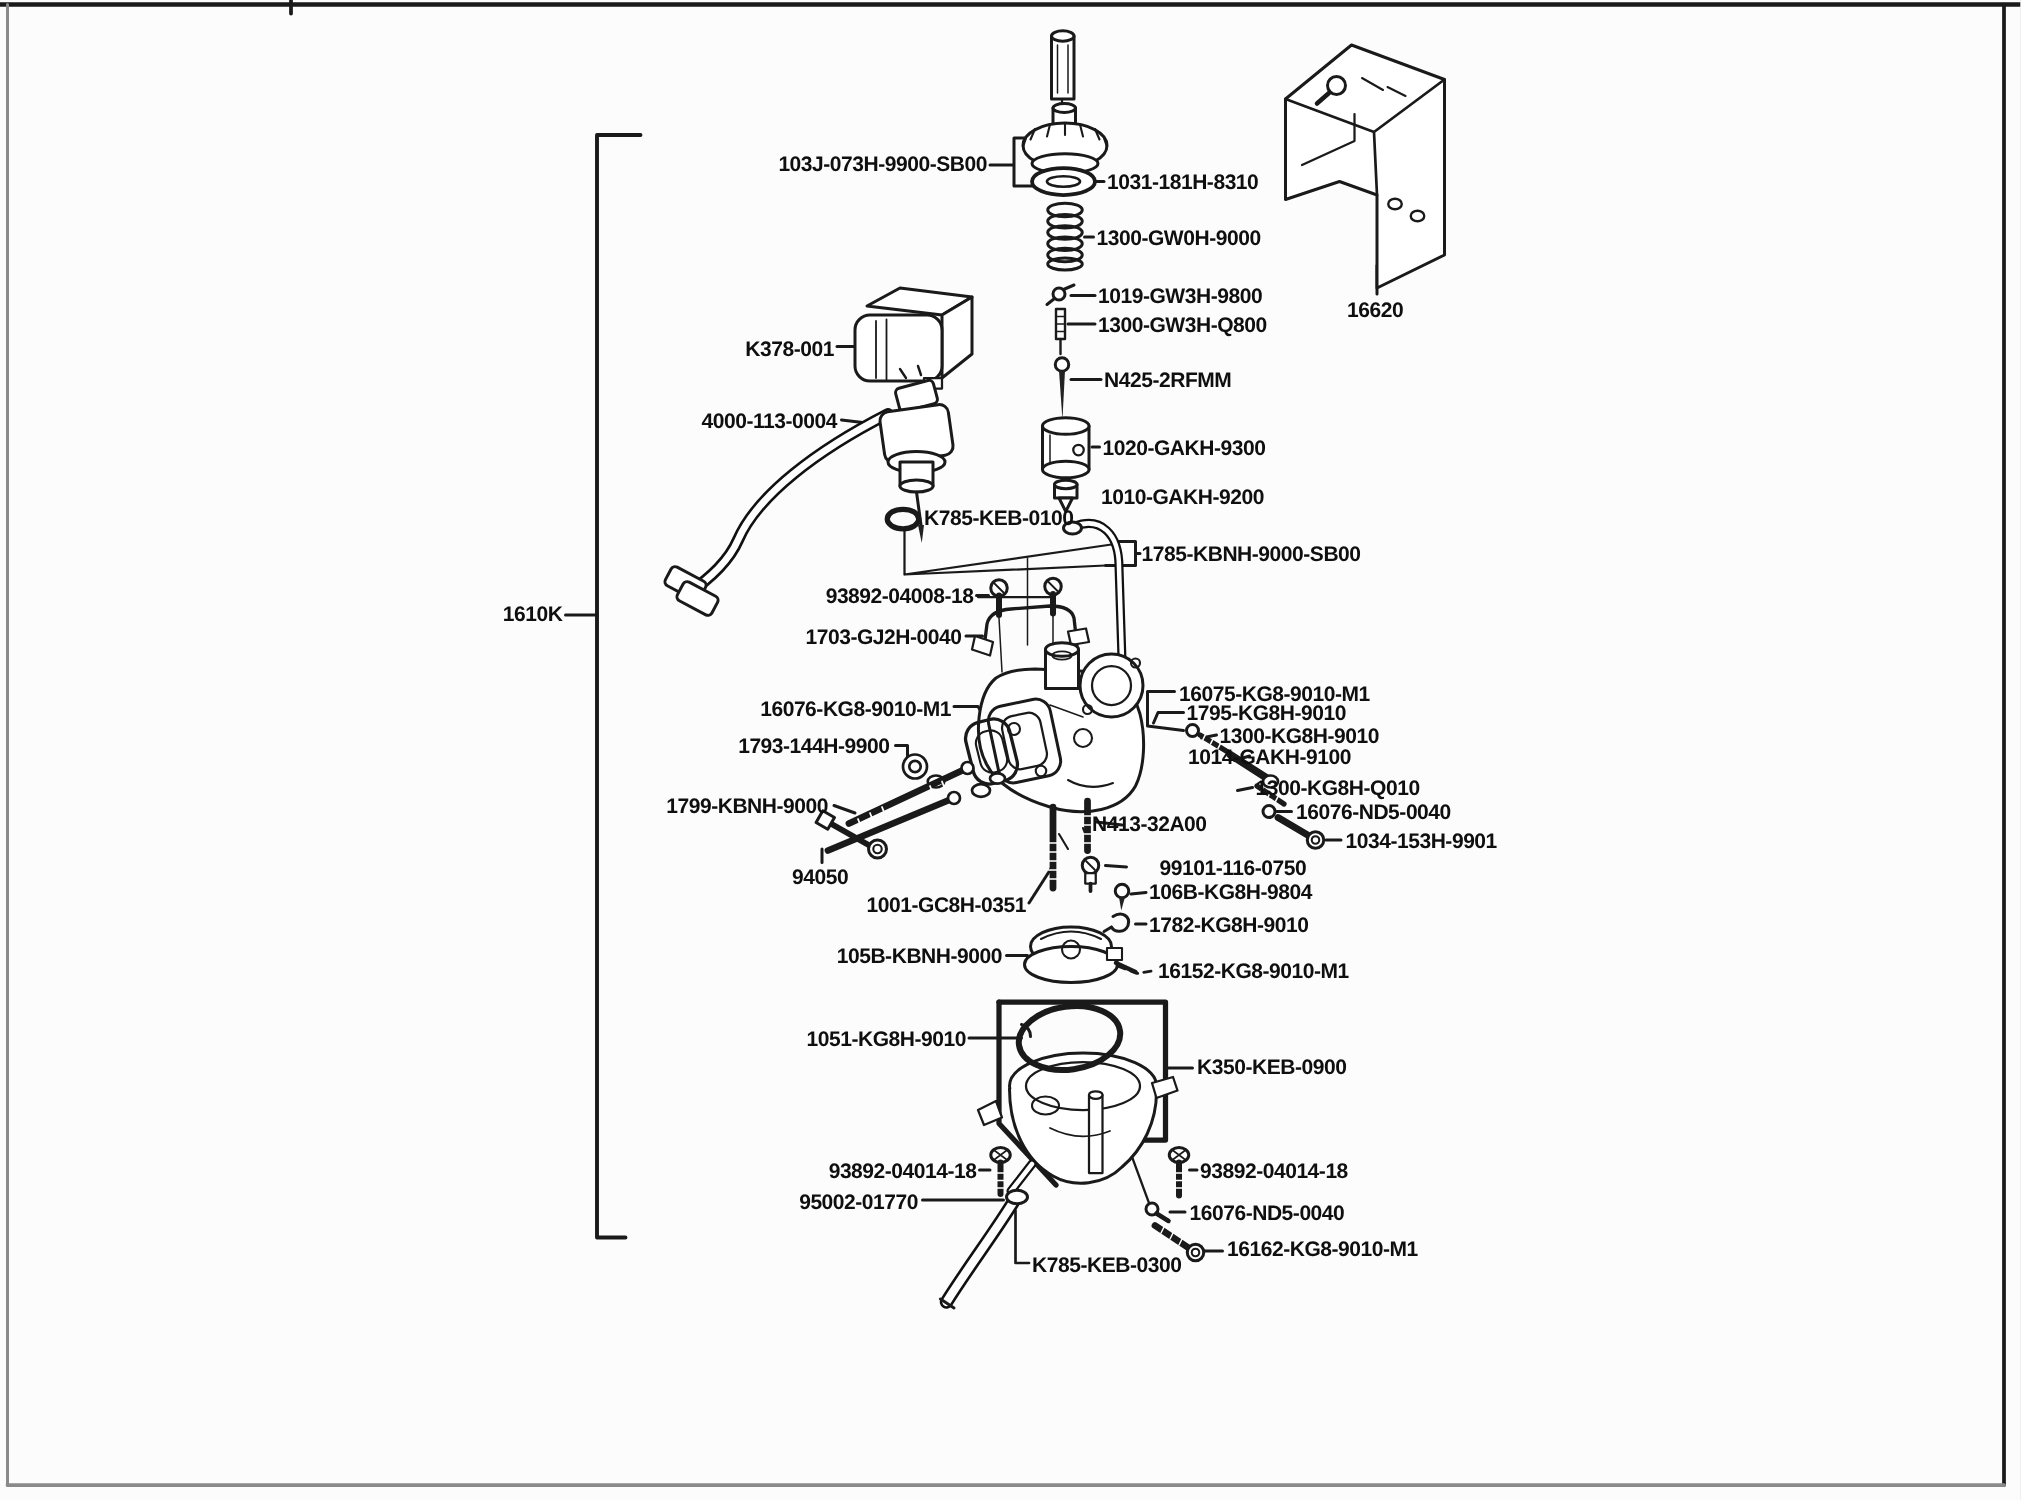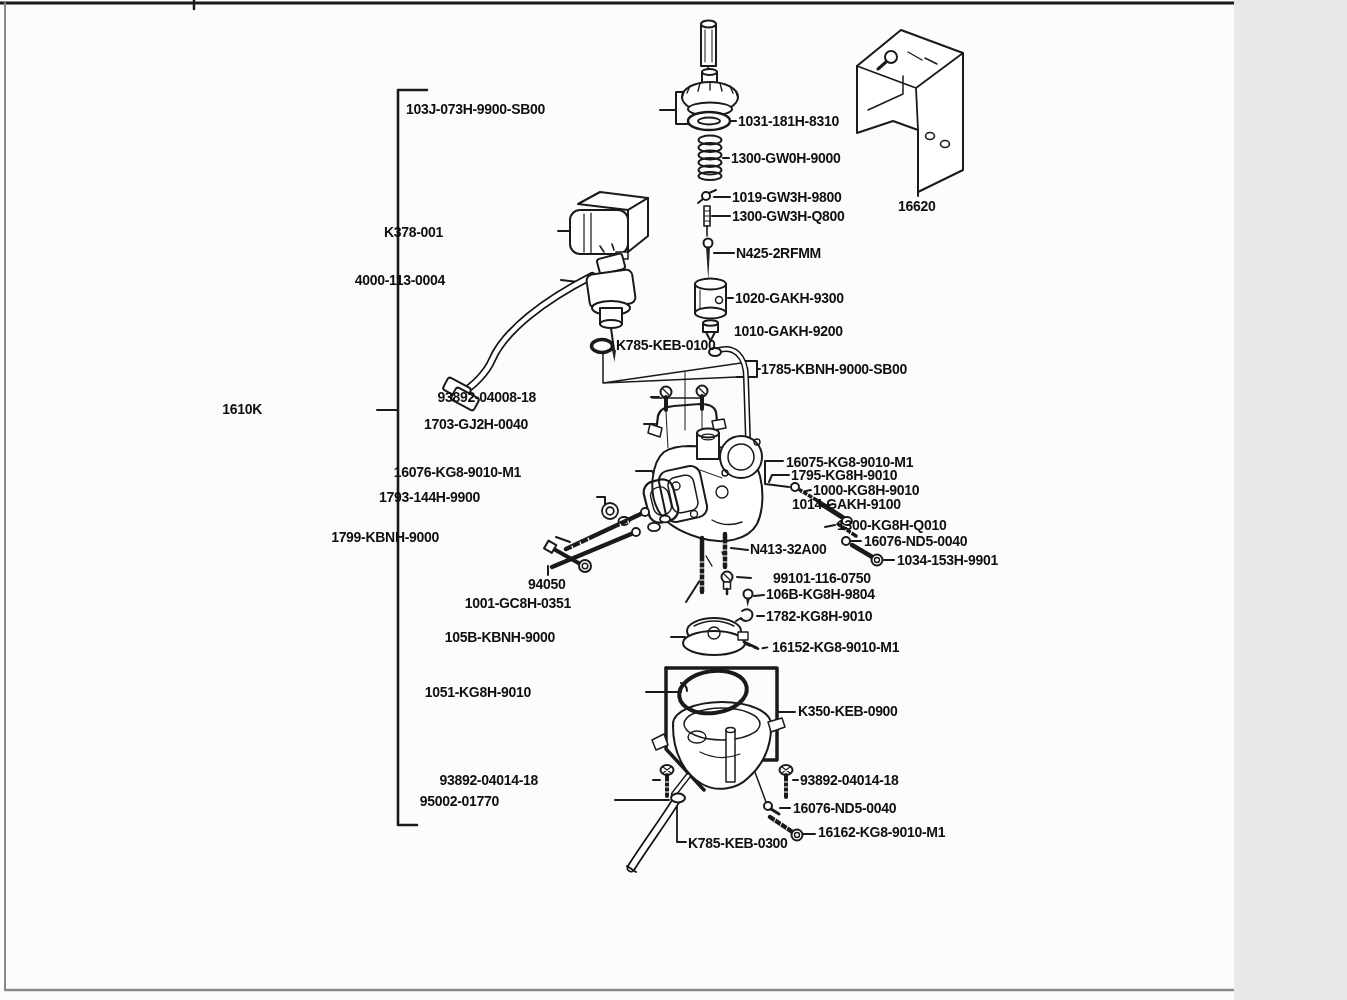--- a/index.html
+++ b/index.html
@@ -1,18 +1,18 @@
 <!DOCTYPE html>
 <html><head>
 <meta charset="utf-8">
 <style>
   html,body{margin:0;padding:0;background:#e8e8e8;}
   .page{
     position:relative;
-    width:1234px;height:1000px;
+    width:1347px;height:1000px;
     background:#fcfcfc;
     overflow:hidden;
     font-family:"Liberation Sans",sans-serif;
     text-decoration:underline;
   }
   .art{position:absolute;left:0;top:0;width:1347px;height:1000px;}
   .lbl{
     position:absolute;
     font:bold 14px/1.05 "Liberation Sans",sans-serif;
     letter-spacing:-0.3px;
@@ -370,26 +370,26 @@
   <div class="lbl" style="right:698px;top:390px">93892-04008-18</div>
   <div class="lbl" style="right:706px;top:417px">1703-GJ2H-0040</div>
   <div class="lbl" style="right:713px;top:465px">16076-KG8-9010-M1</div>
   <div class="lbl" style="right:754px;top:490px">1793-144H-9900</div>
   <div class="lbl" style="right:795px;top:530px">1799-KBNH-9000</div>
   <div class="lbl" style="left:528px;top:577px">94050</div>
   <div class="lbl" style="right:663px;top:596px">1001-GC8H-0351</div>
   <div class="lbl" style="right:679px;top:630px">105B-KBNH-9000</div>
   <div class="lbl" style="left:786px;top:455px">16075-KG8-9010-M1</div>
   <div class="lbl" style="left:791px;top:468px">1795-KG8H-9010</div>
-  <div class="lbl" style="left:813px;top:483px">1000-KG8H-9010</div>
+  <div class="lbl" style="left:813px;top:483px">1300-KG8H-9010</div>
   <div class="lbl" style="left:792px;top:497px">1014-GAKH-9100</div>
   <div class="lbl" style="left:837px;top:518px">1300-KG8H-Q010</div>
   <div class="lbl" style="left:864px;top:534px">16076-ND5-0040</div>
   <div class="lbl" style="left:897px;top:553px">1034-153H-9901</div>
-  <div class="lbl" style="left:750px;top:542px">N413-32A00</div>
+  <div class="lbl" style="left:728px;top:542px">N413-32A00</div>
   <div class="lbl" style="left:773px;top:571px">99101-116-0750</div>
   <div class="lbl" style="left:766px;top:587px">106B-KG8H-9804</div>
   <div class="lbl" style="left:766px;top:609px">1782-KG8H-9010</div>
   <div class="lbl" style="left:772px;top:640px">16152-KG8-9010-M1</div>
   <div class="lbl" style="right:703px;top:685px">1051-KG8H-9010</div>
   <div class="lbl" style="left:798px;top:704px">K350-KEB-0900</div>
   <div class="lbl" style="right:696px;top:773px">93892-04014-18</div>
   <div class="lbl" style="left:800px;top:773px">93892-04014-18</div>
   <div class="lbl" style="right:735px;top:794px">95002-01770</div>
   <div class="lbl" style="left:793px;top:801px">16076-ND5-0040</div>

